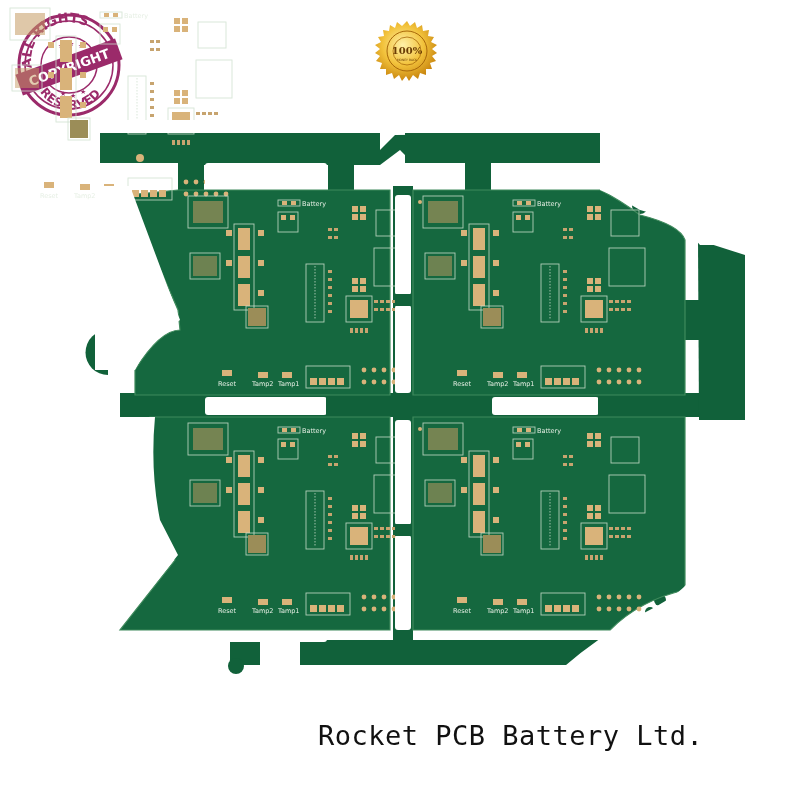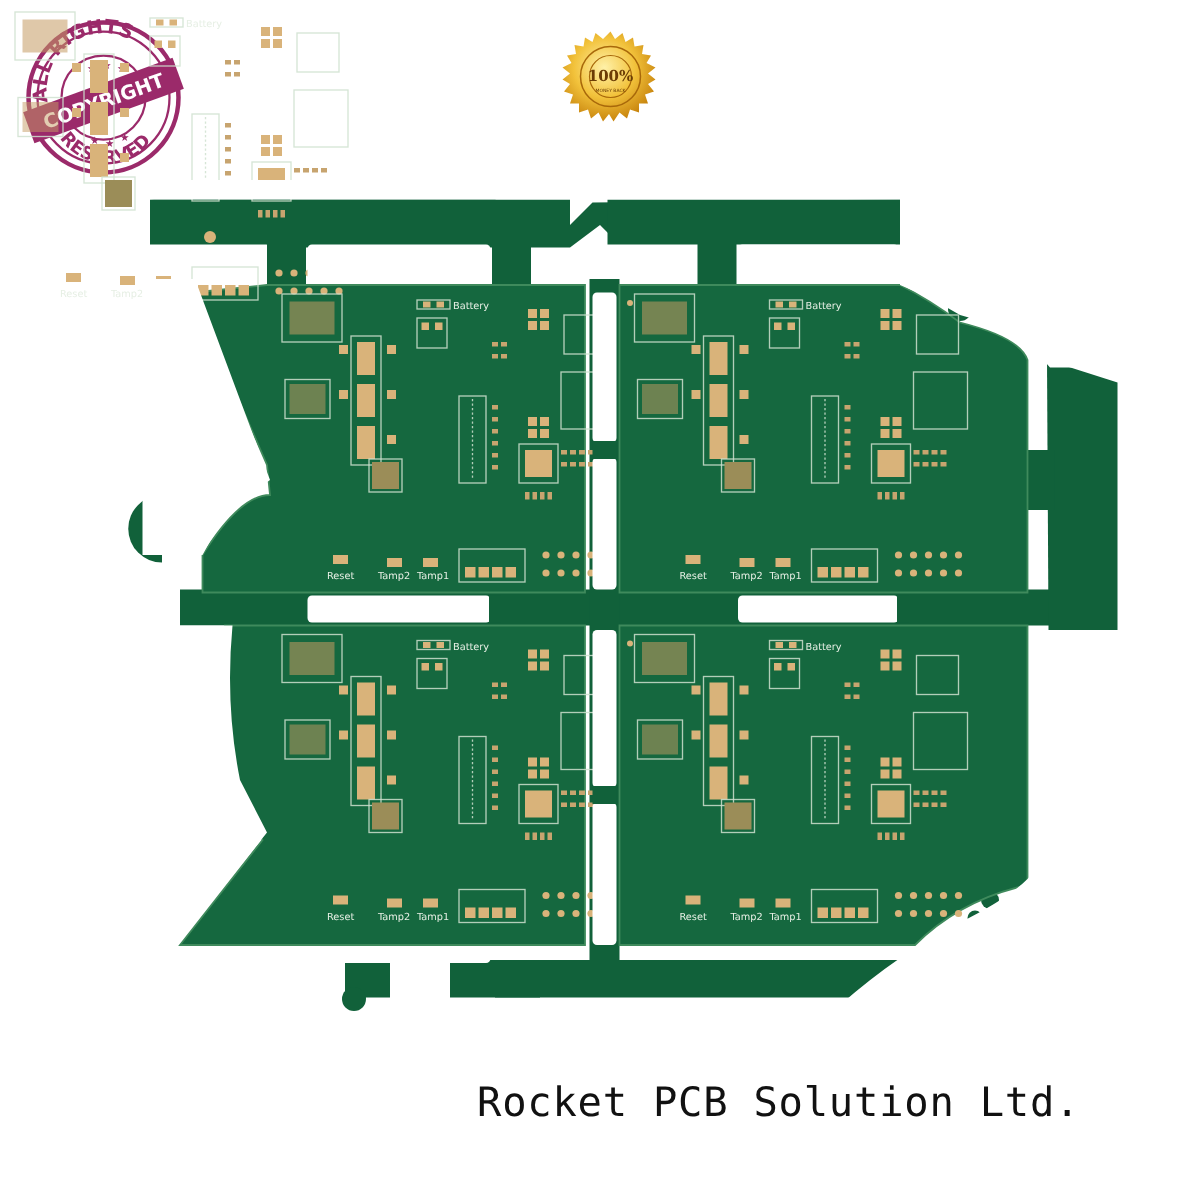--- a/index.html
+++ b/index.html
@@ -267,13 +267,13 @@
       <rect x="326" y="397" width="8" height="18"></rect>
       <rect x="598" y="397" width="8" height="18"></rect>
       <circle cx="140" cy="158" r="0"></circle>
     </g>
     <circle cx="140" cy="158" r="4" fill="#d9b37a"></circle>
     <circle cx="420" cy="202" r="2" fill="#d9b37a"></circle>
     <circle cx="420" cy="429" r="2" fill="#d9b37a"></circle>
   </svg>
 </div>
 
-<div class="abs caption">Rocket PCB Solution Ltd.</div>
+<div class="abs caption">Rocket PCB Battery Ltd.</div>
 
 </body></html>

